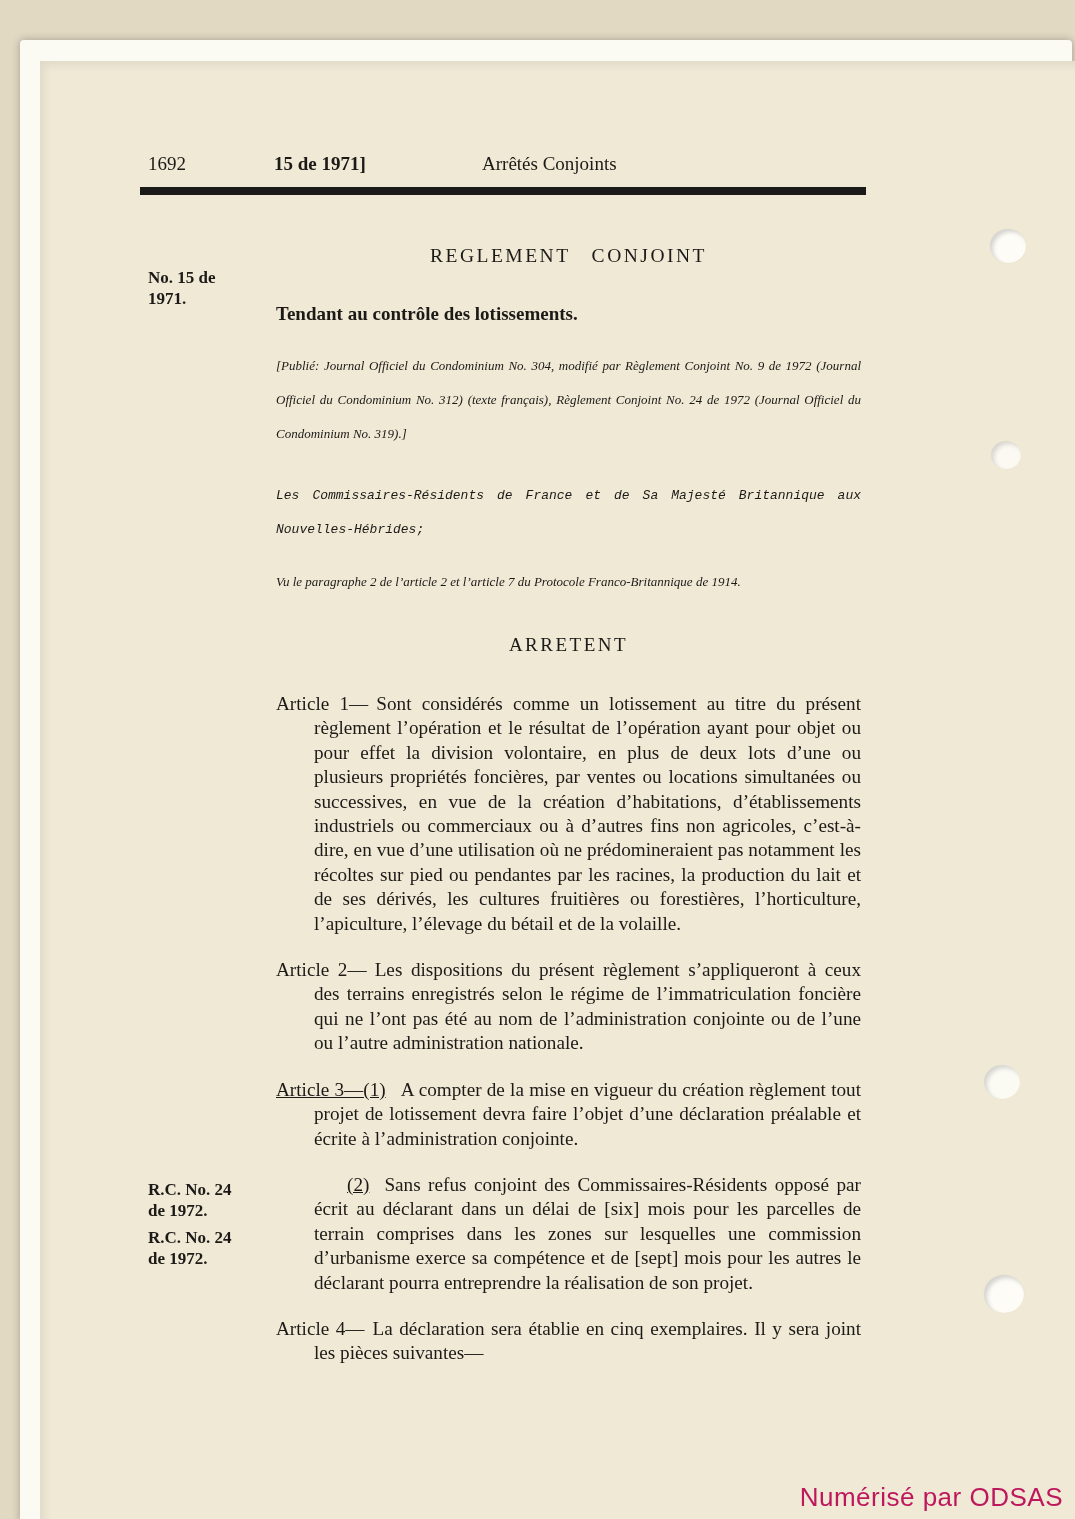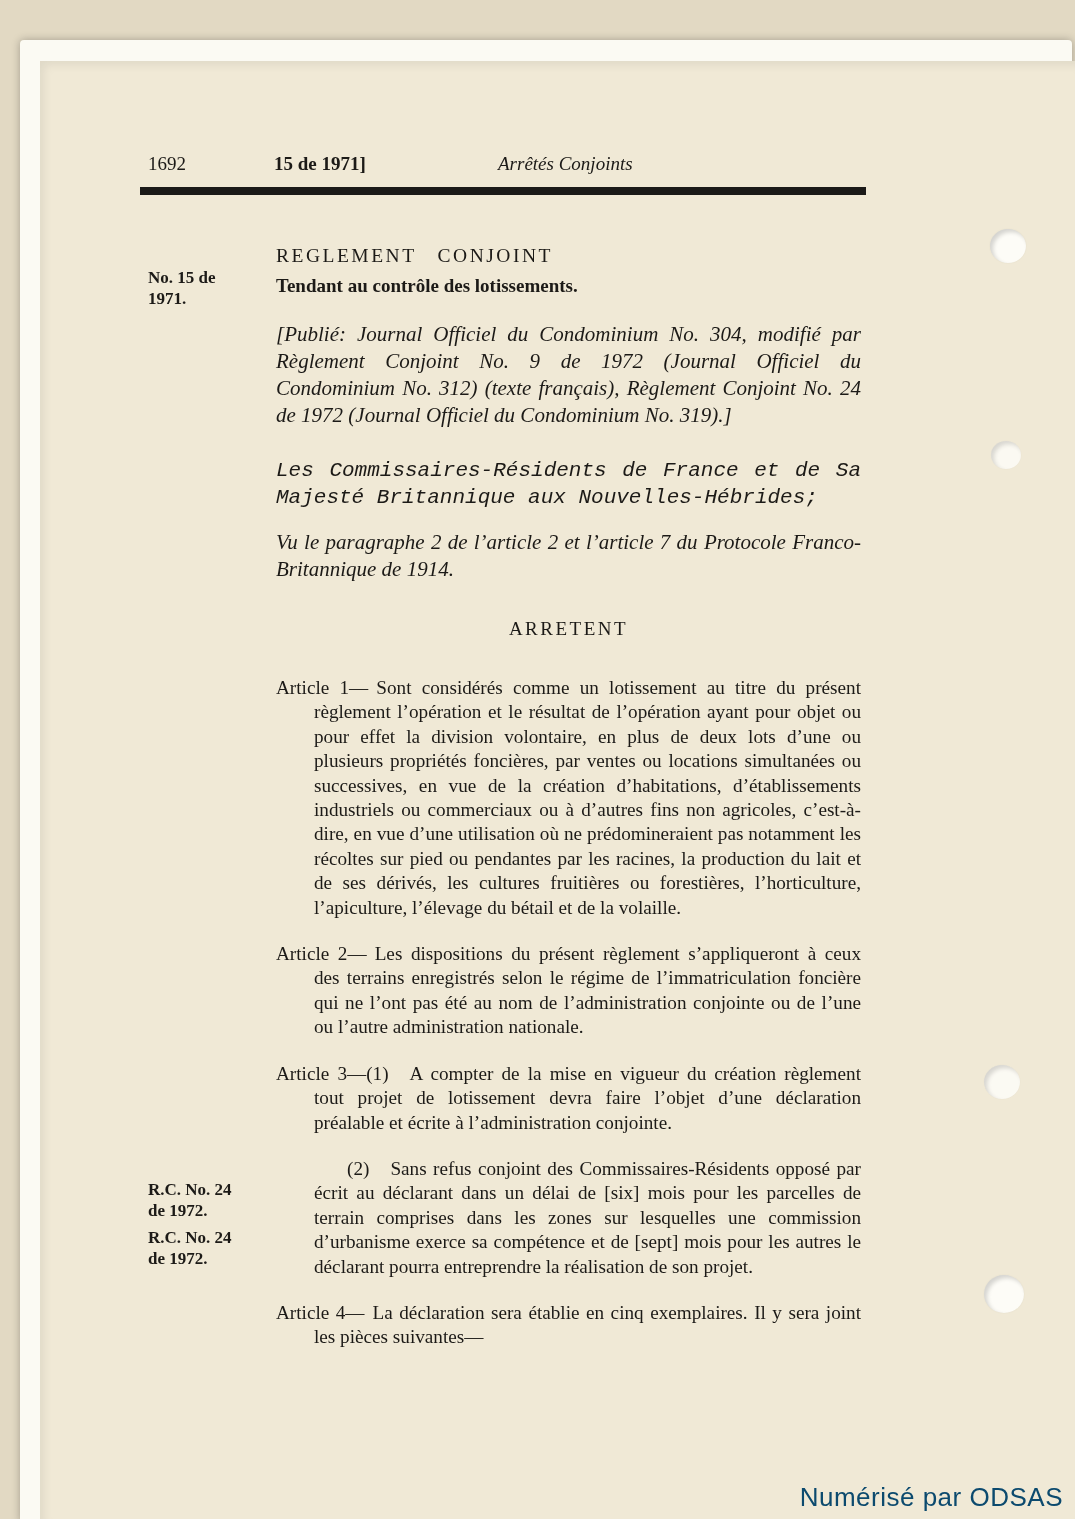--- a/index.html
+++ b/index.html
@@ -17,70 +17,70 @@
     box-shadow:0 0 8px rgba(0,0,0,.28);
   }
   .page {
     position:absolute; left:36px; top:57px; width:1039px; height:1462px;
     background:#f0e9d6;
     box-shadow: inset 4px 4px 10px rgba(0,0,0,.07);
   }
   .header-row { position:absolute; top:88px; left:102px; width:724px; height:26px; font-size:19px; }
   .header-row .pageno { position:absolute; left:2px; top:0; }
   .header-row .issue  { position:absolute; left:128px; top:0; font-weight:bold; }
-  .header-row .runtitle { position:absolute; left:352px; top:0; font-style:italic; }
+  .header-row .runtitle { position:absolute; left:336px; top:0; }
   .rule { position:absolute; top:126px; left:100px; width:726px; height:2px; background:#1b1a18; }
 
   .margin-note {
     position:absolute; left:104px; width:104px;
     font-weight:bold; font-size:17px; line-height:21px;margin-top:26px;
   }
   .note-reg  { top:176px; }
   .note-rc-a { top:1088px; }
   .note-rc-b { top:1136px; }
 
   .main-column { position:absolute; left:228px; top:176px; width:601px; }
 
   .doc-title {
-    font-size:19.5px; font-weight:normal;
-    letter-spacing:2.5px; word-spacing:14px; 
+    text-align:center; font-size:19.5px; font-weight:normal;
+    letter-spacing:2.5px; word-spacing:14px; margin-bottom:28px;
   }
   .subtitle { font-size:19px; font-weight:bold; margin-bottom:16px; }
   .intro {
     font-style:italic; text-align:justify;
-    font-size:21px; line-height:27px;
+    font-size:13px; line-height:34px;
   }
   .intro.pub { margin-bottom:20px; }
   .intro.parties { margin-bottom:10px;font-family:Liberation Mono, monospace; }
   .decree {
     text-align:center; font-size:19px; font-weight:normal;
     letter-spacing:2.5px; margin-top:27px; margin-bottom:28px;
   }
   .article, .subpara {
     text-align:justify; font-size:19.2px; line-height:24.4px;
     margin-bottom:14px;
   }
   .article { padding-left:42px; text-indent:-42px; }
   .subpara { padding-left:42px; text-indent:29px; }
-  .lbl-gap { margin-right:13px; }
+  .lbl-gap { margin-right:7px;text-decoration:underline; }
 
   .hole {
     position:absolute; border-radius:50%;
     background:#fdfcf7;
     box-shadow: inset 3px 3px 4px rgba(0,0,0,.16), 0 0 2px rgba(0,0,0,.05);
   }
   .hole-1 { left:950px; top:168px; width:36px; height:34px; }
   .hole-2 { left:951px; top:380px; width:30px; height:28px; opacity:.85; }
   .hole-3 { left:944px; top:1004px; width:36px; height:34px; opacity:.9; }
   .hole-4 { left:944px; top:1214px; width:40px; height:38px; }
 
   .scan-credit {
     position:absolute; right:12px; top:1474px;
     font-family:"Liberation Sans", sans-serif;
-    font-size:26px; color:#0c4a6e; letter-spacing:.5px;
+    font-size:26px; color:#be185d; letter-spacing:.5px;
   }
 </style>
 </head>
 <body>
 
 <div class="underpage"></div>
 
 <div class="page">
 
   <div class="header-row">

